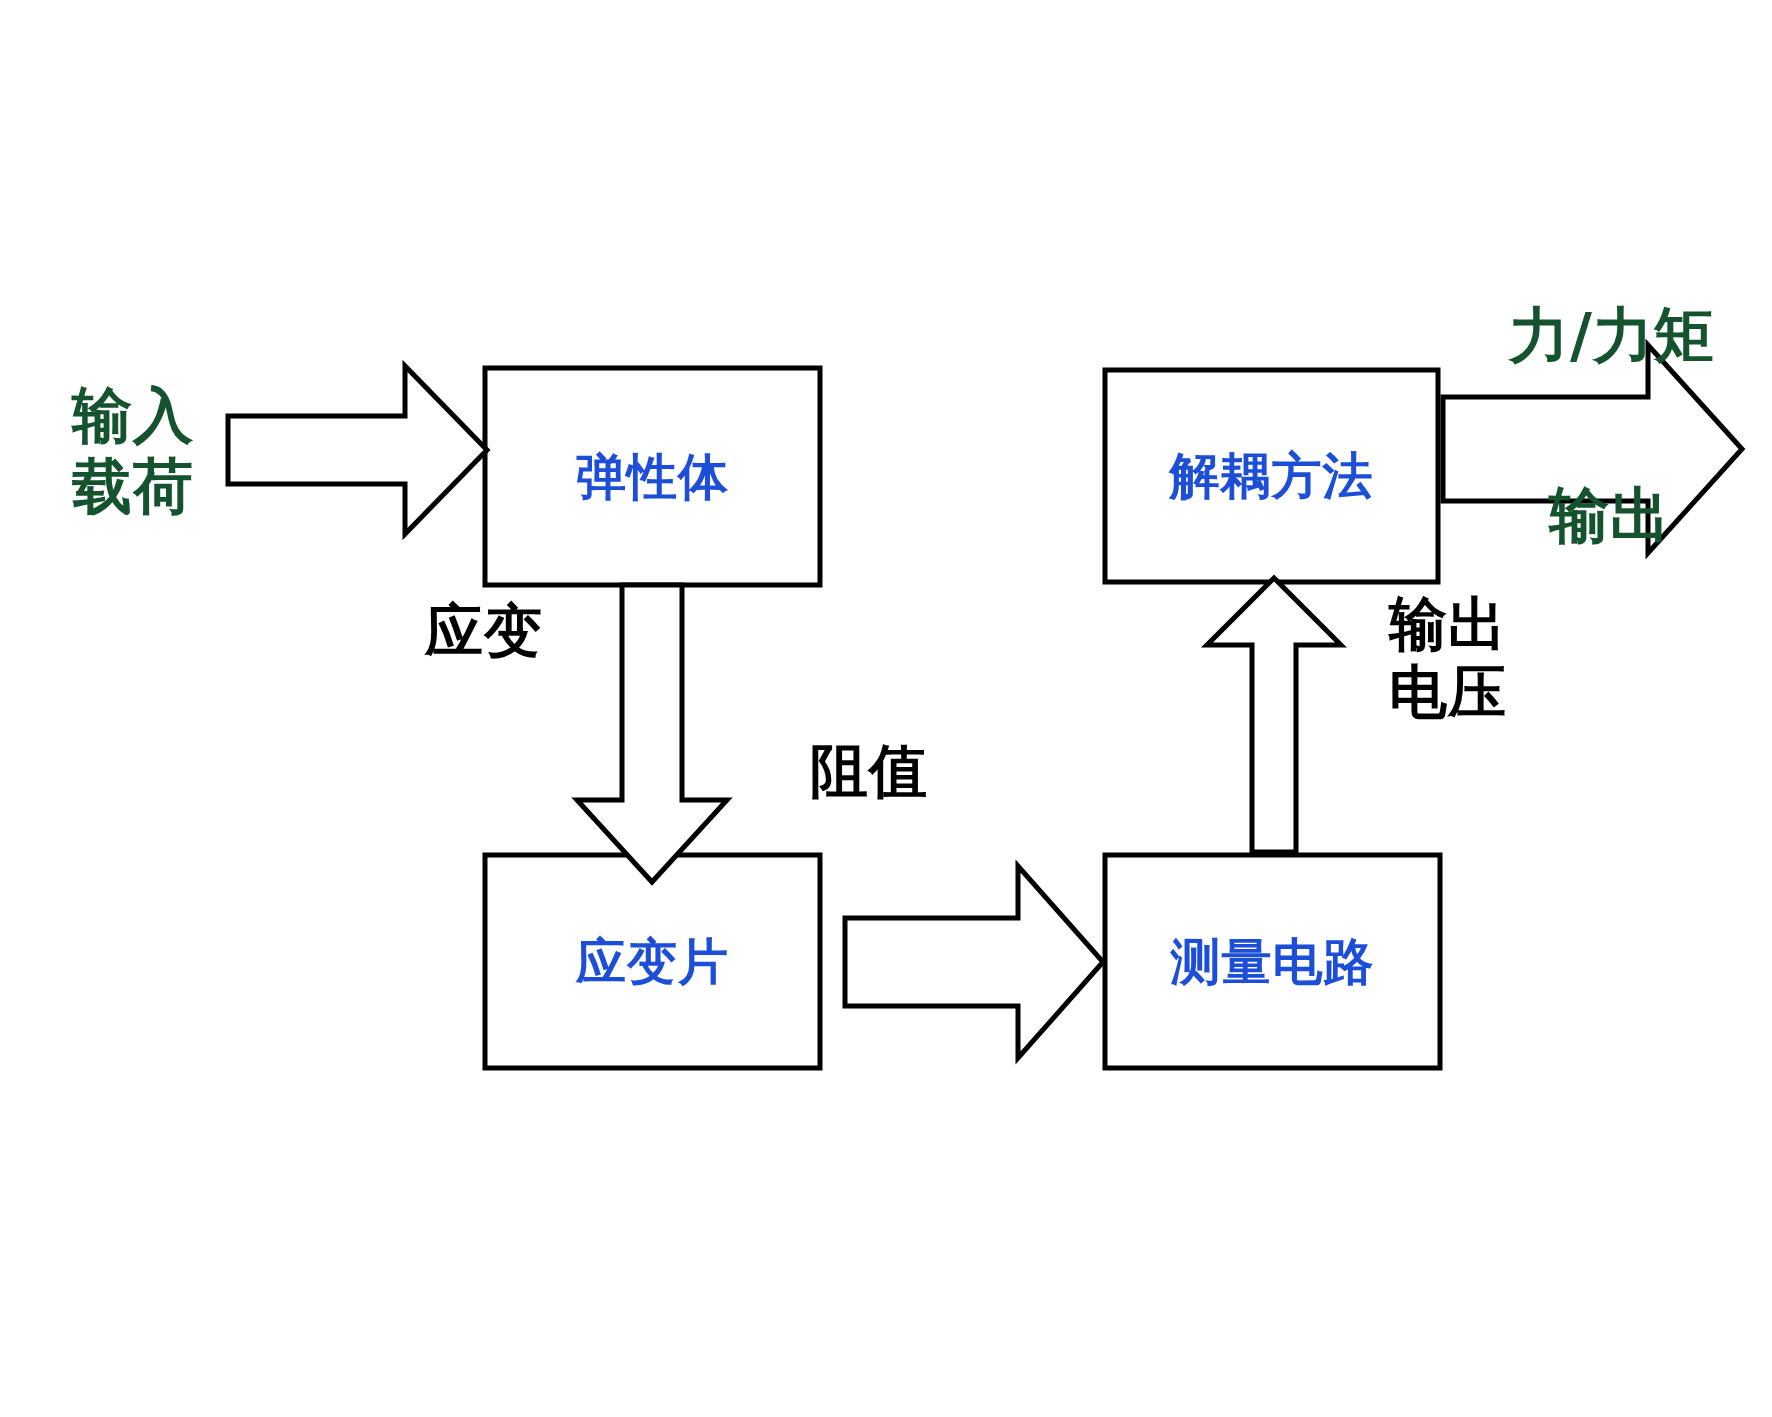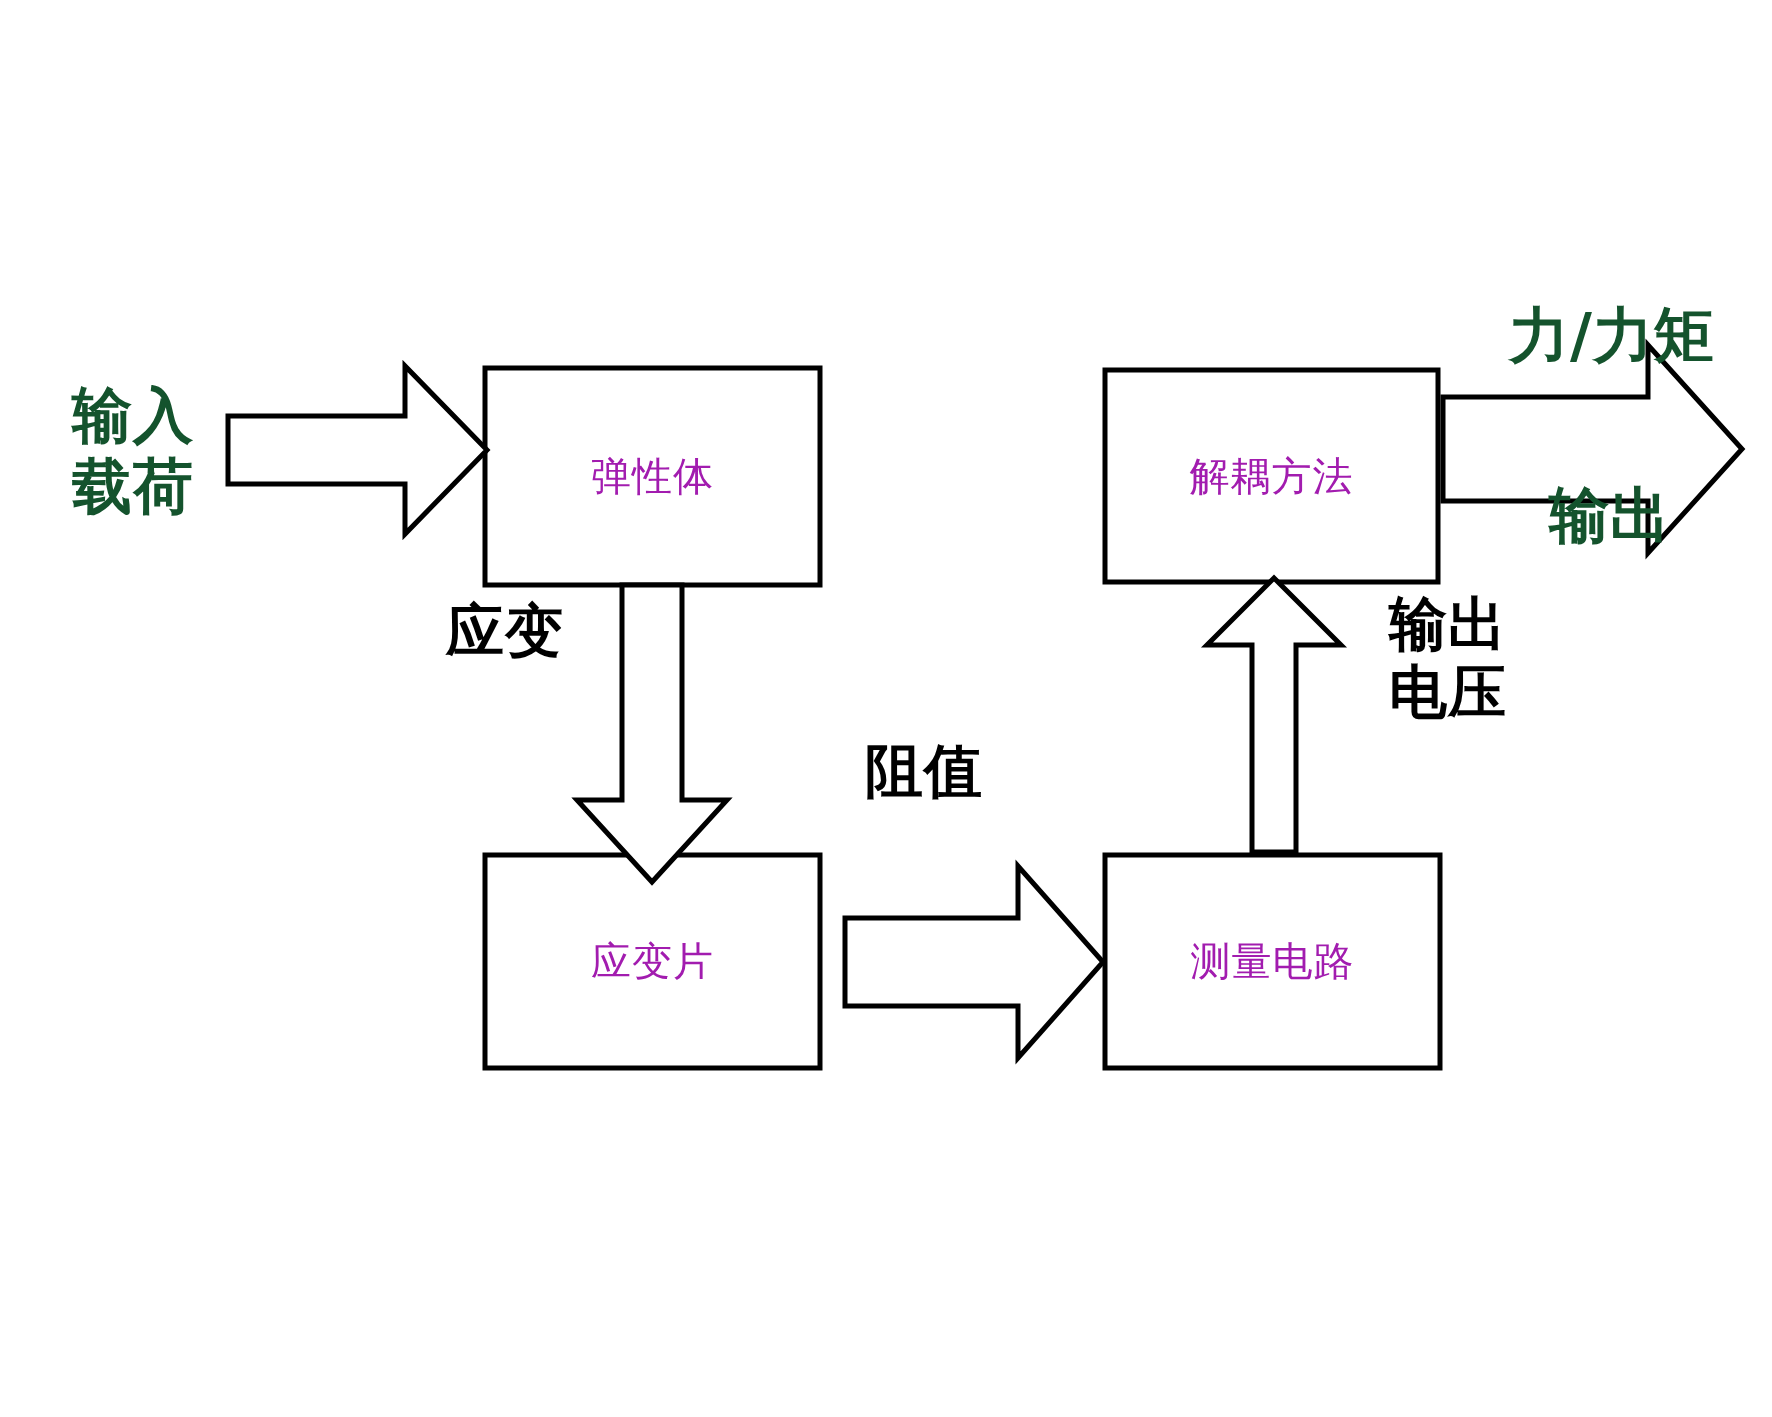--- a/index.html
+++ b/index.html
@@ -37,23 +37,23 @@
     stroke: #000000;
     stroke-width: 5;
     stroke-linejoin: miter;
   }
   .node-label {
     position: absolute;
     display: flex;
     align-items: center;
     justify-content: center;
     text-align: center;
-    font-weight: 400;
-    color: #a21caf;
-    font-size: 40px;
+    font-weight: 700;
+    color: #1d4ed8;
+    font-size: 50px;
     line-height: 1.12;
     letter-spacing: 1px;
     white-space: nowrap;
     pointer-events: none;
   }
   .edge-label {
     position: absolute;
     font-weight: 700;
     color: #000000;
     font-size: 58px;
@@ -109,23 +109,23 @@
 
   <div class="node-label" style="left:485px; top:855px; width:335px; height:213px;">应变片</div>
 
   <div class="node-label" style="left:1105px; top:370px; width:333px; height:212px;">解耦方法</div>
 
   <div class="io-label" style="left:48px; top:380px; width:170px;">
     <div>输入</div>
     <div>载荷</div>
   </div>
 
-  <div class="edge-label" style="left:404px; top:598px; width:160px;text-align:right;">应变</div>
+  <div class="edge-label" style="left:404px; top:598px; width:160px;">应变</div>
 
-  <div class="edge-label" style="left:823px; top:738px; width:160px;text-align:right;">阻值</div>
+  <div class="edge-label" style="left:789px; top:738px; width:160px;">阻值</div>
 
 
   <div class="edge-label two-line" style="left:1358px; top:590px; width:180px;">
     <div>输出</div>
     <div>电压</div>
   </div>
 
   <div class="io-label" style="left:1462px; top:300px; width:300px;">力/力矩</div>
 
   <div class="io-label" style="left:1490px; top:480px; width:240px;">输出</div>

